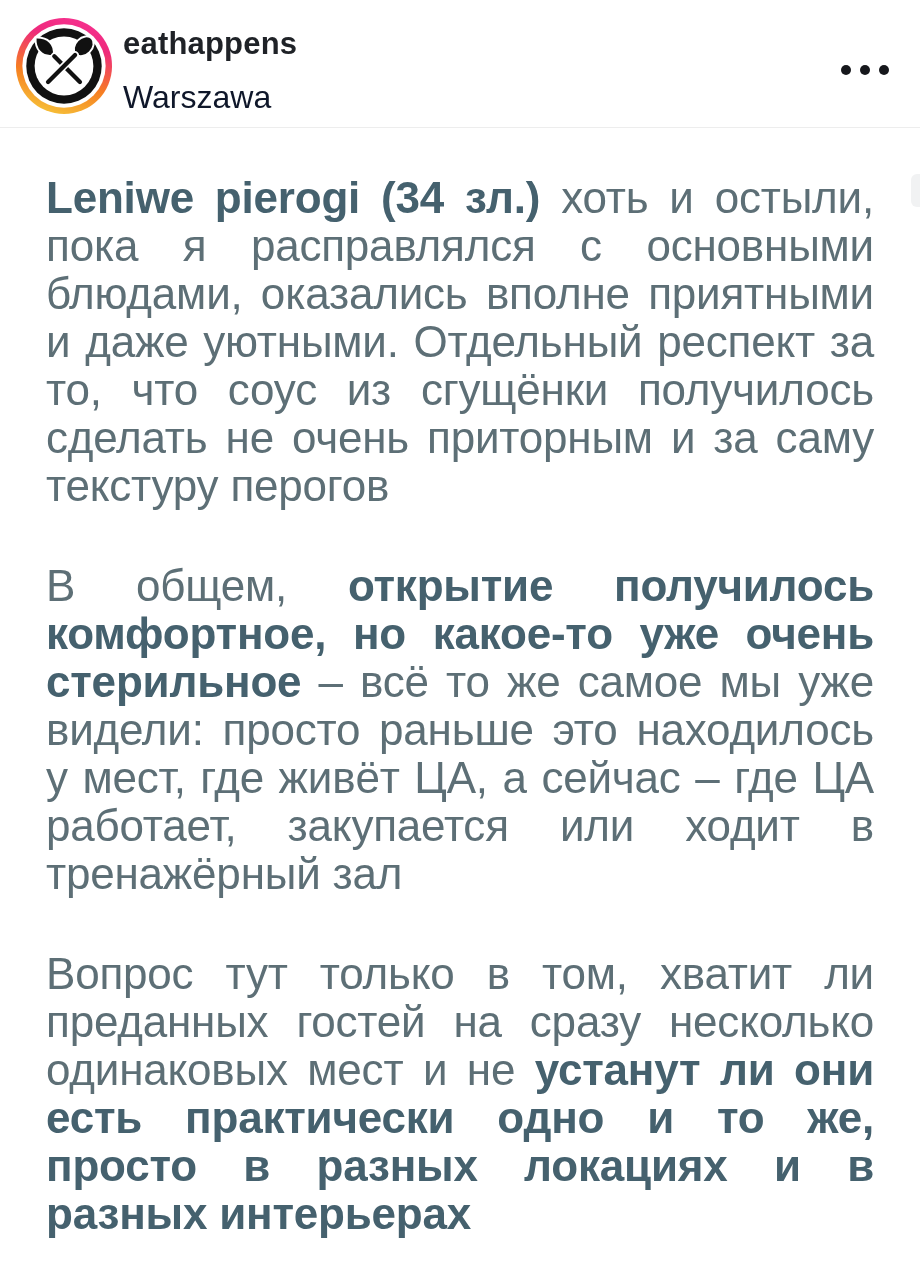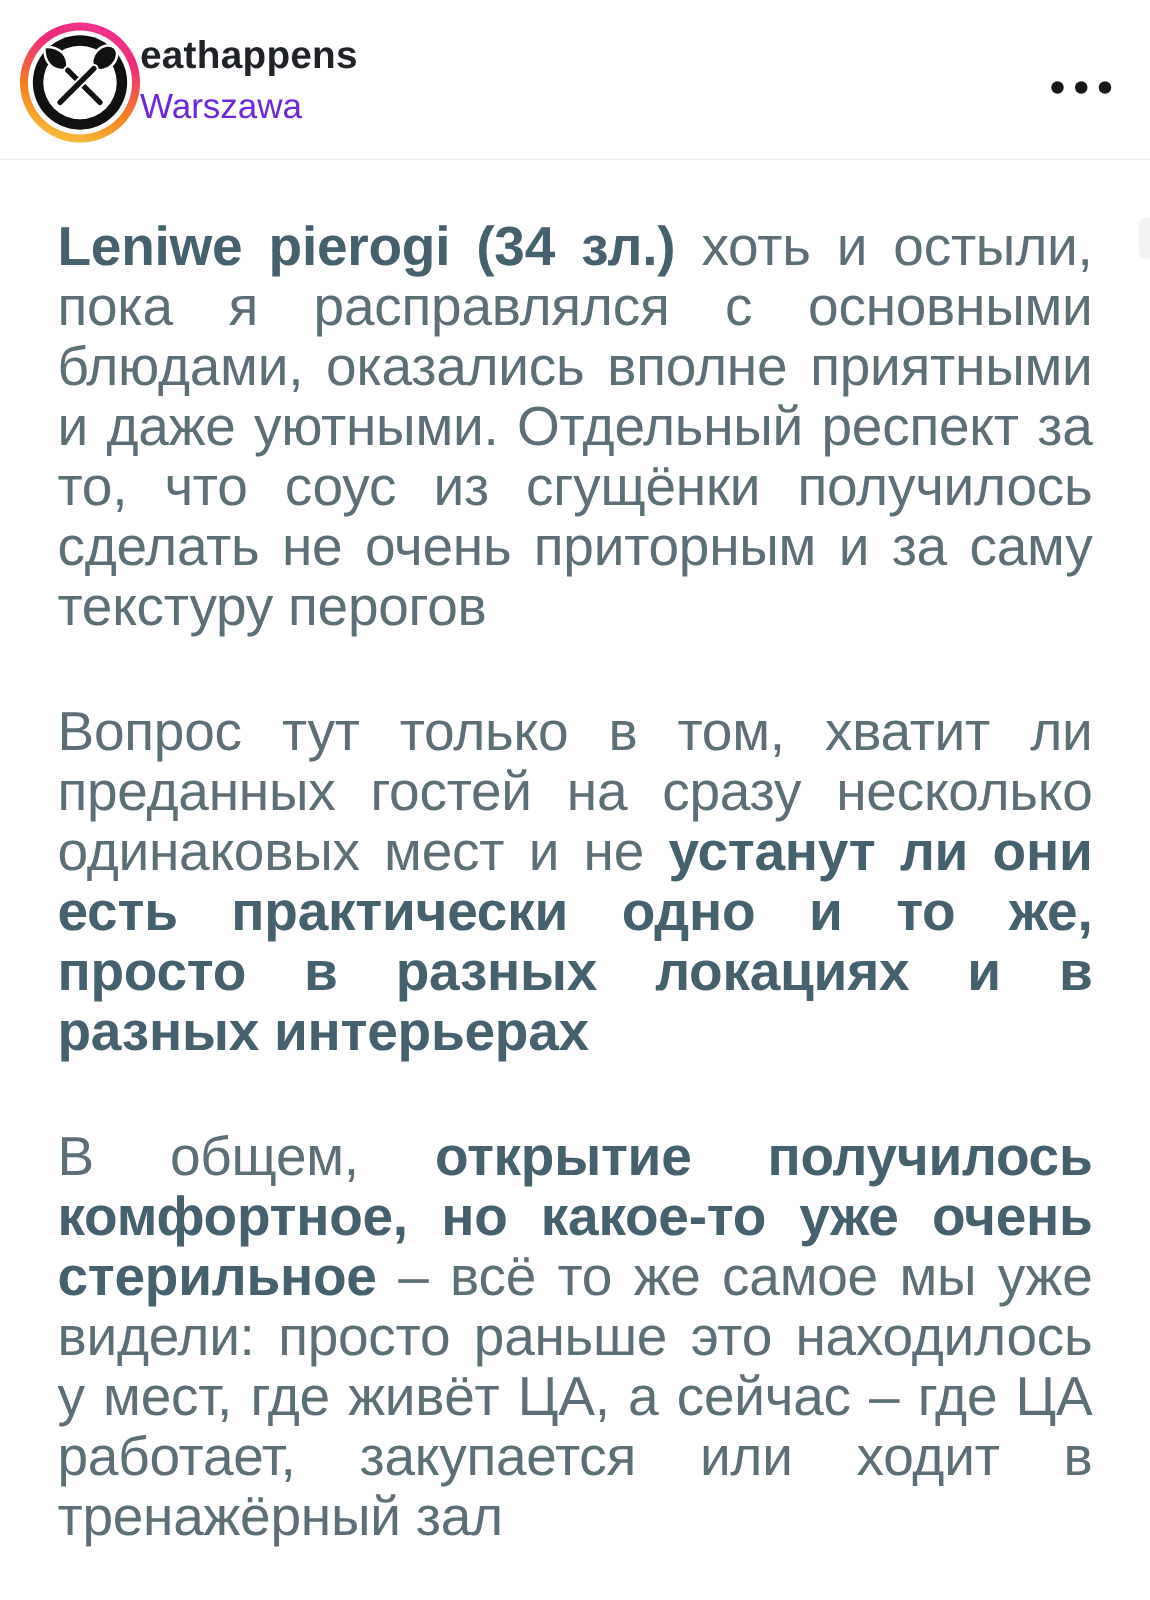--- a/index.html
+++ b/index.html
@@ -20,34 +20,34 @@
   }
   .avatar-wrap {
     position:absolute;
     left:15px; top:17px;
     width:98px; height:98px;
     cursor:pointer;
   }
   .avatar-wrap svg { width:100%; height:100%; display:block; }
   .user-block {
     position:absolute;
-    left:112px; top:26px;
+    left:123px; top:26px;
   }
   .username {
     font-size:31px;
     font-weight:700;
     color:#1f2227;
     letter-spacing:.2px;
     cursor:pointer;
   }
   .location {
-    font-size:28px;
+    font-size:32px;
     font-weight:400;
-    color:#6d28d9;
-    margin-top:7px;
+    color:#0f172a;
+    margin-top:17px;
     cursor:pointer;
   }
   .more-btn {
     position:absolute;
     right:29px; top:59px;
     display:flex;
     gap:9px;
     padding:6px 2px;
     cursor:pointer;
   }
@@ -127,18 +127,18 @@
   <div class="more-btn">
     <i></i>
     <i></i>
     <i></i>
   </div>
 </header>
 
 <main class="content">
   <div id="post-text">
       <p class="para"><span class="seg bold">Leniwe pierogi (34 зл.)</span><span class="seg"> хоть и остыли, пока я расправлялся с основными блюдами, оказались вполне приятными и даже уютными. Отдельный респект за то, что соус из сгущёнки получилось сделать не очень приторным и за саму текстуру перогов</span></p>
+      <p class="para"><span class="seg">В общем, </span><span class="seg bold">открытие получилось комфортное, но какое-то уже очень стерильное</span><span class="seg"> – всё то же самое мы уже видели: просто раньше это находилось у мест, где живёт ЦА, а сейчас – где ЦА работает, закупается или ходит в тренажёрный зал</span></p>
       <p class="para"><span class="seg">Вопрос тут только в том, хватит ли преданных гостей на сразу несколько одинаковых мест и не </span><span class="seg bold">устанут ли они есть практически одно и то же, просто в разных локациях и в разных интерьерах</span></p>
-      <p class="para"><span class="seg">В общем, </span><span class="seg bold">открытие получилось комфортное, но какое-то уже очень стерильное</span><span class="seg"> – всё то же самое мы уже видели: просто раньше это находилось у мест, где живёт ЦА, а сейчас – где ЦА работает, закупается или ходит в тренажёрный зал</span></p>
     </div>
 </main>
 
 <div class="next-card-fragment"></div>
 
 </body></html>

